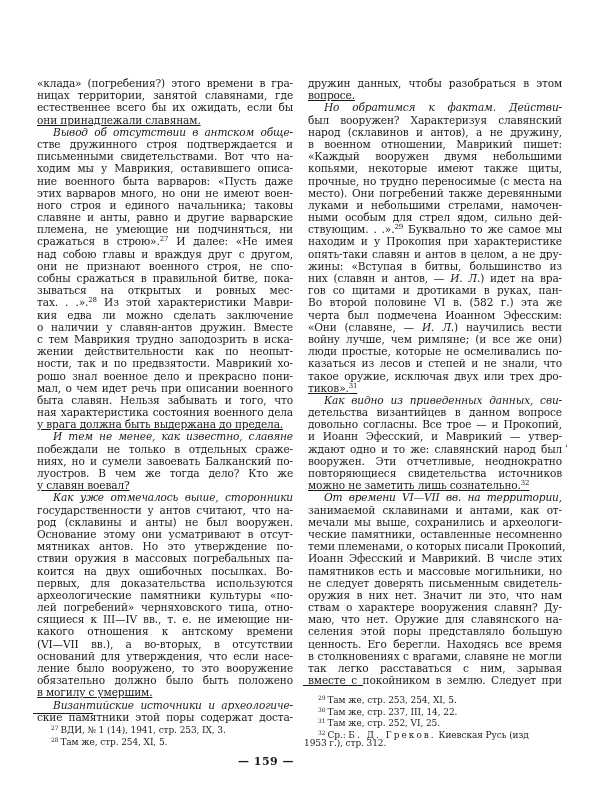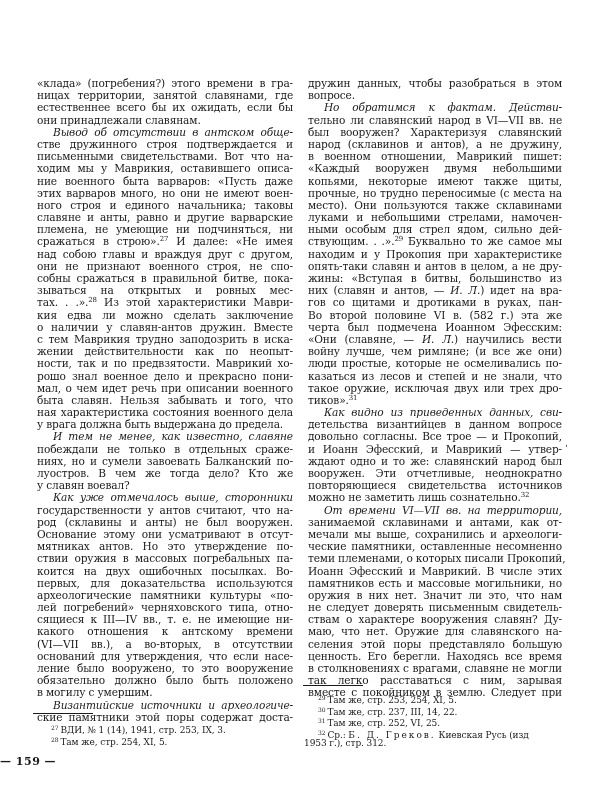--- a/index.html
+++ b/index.html
@@ -4,29 +4,29 @@
   <style>
     html, body { margin: 0; padding: 0; background: #ffffff; }
     body { width: 600px; height: 801px; position: relative; overflow: hidden;
            font-family: "DejaVu Serif", "Liberation Serif", serif; color: #1a1a1a; }
     .col { position: absolute; top: 33px; margin-top: 44px; }
     .col-left { left: 37px; width: 256px; }
     .col-right { left: 308px; width: 254px; }
     .line { display: block; font-size: 10.6px; line-height: 12.2px; height: 12.2px;
             white-space: nowrap; text-align: justify; text-align-last: justify;
             letter-spacing: -0.15px; overflow: visible; }
-    .line.last { text-align-last: left; }
+    .line.last { text-align-last: left; text-decoration: underline; }
     .line.indent { padding-left: 16px; font-style: italic; }
     sup { font-size: 7px; line-height: 0; vertical-align: 4px; }
     .rule { position: absolute; height: 1px; background: #1a1a1a; width: 60px; }
     .fn { position: absolute; font-size: 9px; line-height: 11.5px; white-space: nowrap; letter-spacing: -0.1px; }
     .fn .fn-num { font-size: 6px; vertical-align: 3px; margin-right: 2px; }
     .fn-line { display: block; height: 11.5px; }
     .fn-line.indent { padding-left: 14px; }
-    .page-number { position: absolute; top: 755px; left: 0; width: 532px; 
+    .page-number { position: absolute; top: 755px; left: 0; width: 532px; text-align: center;
                    font-size: 11px; font-weight: bold; letter-spacing: 0.5px; }
     .spaced { letter-spacing: 2px; }
     .mark { position: absolute; left: 565px; top: 437px; font-size: 10px; color: #333; }
   </style>
 </head>
 <body>
 
 <div class="col col-left">
   <span class="line">«клада» (погребения?) этого времени в гра-</span>
   <span class="line">ницах территории, занятой славянами, где</span>
@@ -80,28 +80,27 @@
   <span class="line">обязательно должно было быть положено</span>
   <span class="line last">в могилу с умершим.</span>
   <span class="line indent">Византийские источники и археологиче-</span>
   <span class="line">ские памятники этой поры содержат доста-</span>
 </div>
 
 <div class="col col-right">
   <span class="line">дружин данных, чтобы разобраться в этом</span>
   <span class="line last">вопросе.</span>
   <span class="line indent">Но обратимся к фактам. Действи-</span>
-  <span class="line">тельно ли славянский народ в VI—VII вв. не</span>
   <span class="line">был вооружен? Характеризуя славянский</span>
   <span class="line">народ (склавинов и антов), а не дружину,</span>
   <span class="line">в военном отношении, Маврикий пишет:</span>
   <span class="line">«Каждый вооружен двумя небольшими</span>
   <span class="line">копьями, некоторые имеют также щиты,</span>
   <span class="line">прочные, но трудно переносимые (с места на</span>
-  <span class="line">место). Они пользуются также склавинами</span>
+  <span class="line">место). Они погребений также деревянными</span>
   <span class="line">луками и небольшими стрелами, намочен-</span>
   <span class="line">ными особым для стрел ядом, сильно дей-</span>
   <span class="line"><span>ствующим. . .».</span><sup>29</sup><span> Буквально то же самое мы</span></span>
   <span class="line">находим и у Прокопия при характеристике</span>
   <span class="line">опять-таки славян и антов в целом, а не дру-</span>
   <span class="line">жины: «Вступая в битвы, большинство из</span>
   <span class="line"><span>них (славян и антов, — </span><i>И. Л.</i><span>) идет на вра-</span></span>
   <span class="line">гов со щитами и дротиками в руках, пан-</span>
   <span class="line">Во второй половине VI в. (582 г.) эта же</span>
   <span class="line">черта был подмечена Иоанном Эфесским:</span>
@@ -119,22 +118,22 @@
   <span class="line">вооружен. Эти отчетливые, неоднократно</span>
   <span class="line">повторяющиеся свидетельства источников</span>
   <span class="line last"><span>можно не заметить лишь сознательно.</span><sup>32</sup></span>
   <span class="line indent">От времени VI—VII вв. на территории,</span>
   <span class="line">занимаемой склавинами и антами, как от-</span>
   <span class="line">мечали мы выше, сохранились и археологи-</span>
   <span class="line">ческие памятники, оставленные несомненно</span>
   <span class="line">теми племенами, о которых писали Прокопий,</span>
   <span class="line">Иоанн Эфесский и Маврикий. В числе этих</span>
   <span class="line">памятников есть и массовые могильники, но</span>
+  <span class="line">не следует доверять письменным свидетель-</span>
   <span class="line">оружия в них нет. Значит ли это, что нам</span>
-  <span class="line">не следует доверять письменным свидетель-</span>
   <span class="line">ствам о характере вооружения славян? Ду-</span>
   <span class="line">маю, что нет. Оружие для славянского на-</span>
   <span class="line">селения этой поры представляло большую</span>
   <span class="line">ценность. Его берегли. Находясь все время</span>
   <span class="line">в столкновениях с врагами, славяне не могли</span>
   <span class="line">так легко расставаться с ним, зарывая</span>
   <span class="line">вместе с покойником в землю. Следует при</span>
 </div>
 
 <span class="mark">ˌ</span>

